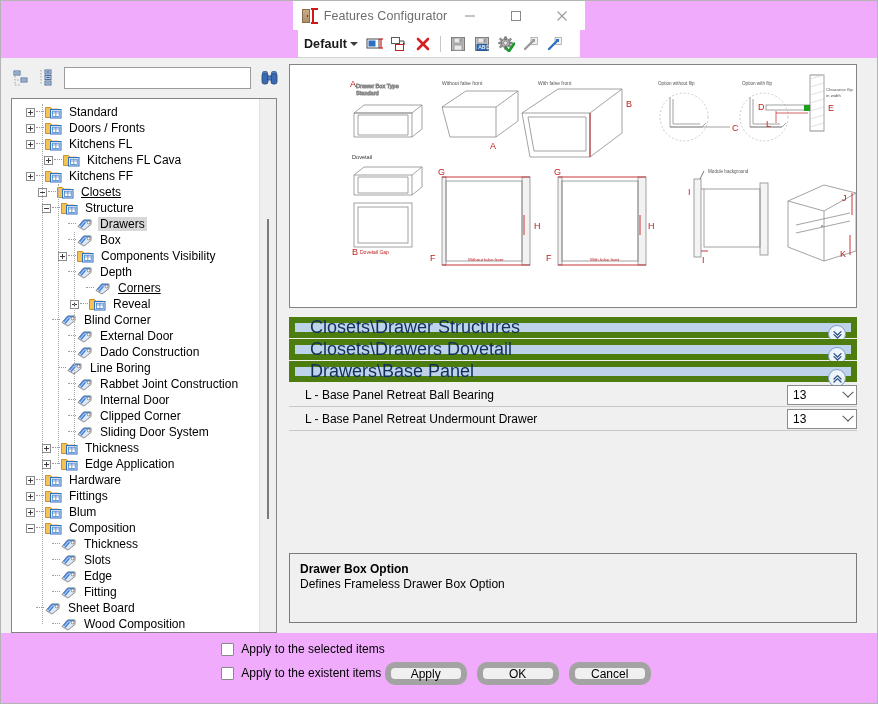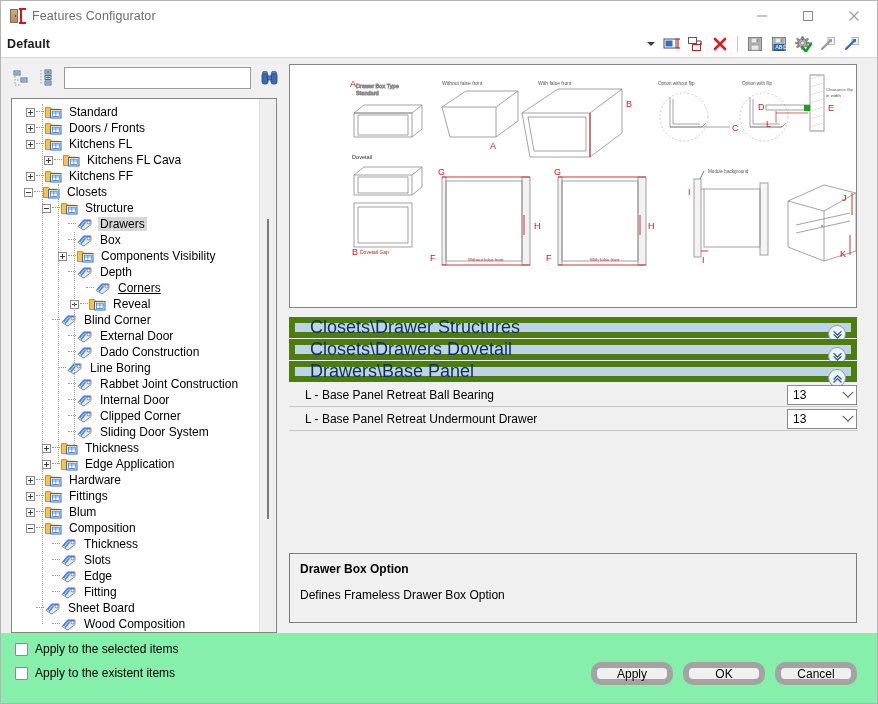--- a/index.html
+++ b/index.html
@@ -7,25 +7,26 @@
     width: 878px; height: 704px;
     background: #ffffff;
     font-family: "Liberation Sans", sans-serif;
     font-size: 12px;
     color: #000;
     overflow: hidden;
   }
   .window {
     position: relative;
     width: 878px; height: 704px;
-    background: #86efac;
+    background: #f0abfc;
     border: 1px solid #b4b4b4;
     box-sizing: border-box;
     display: flex;
     flex-direction: column;
+    align-items: center;
   }
 
   
   .titlebar {
     height: 29px;
     background: #ffffff;
     display: flex;
     align-items: center;
     flex: 0 0 auto;
   }
@@ -322,21 +323,21 @@
 
   .desc-box {
     height: 70px;
     flex: 0 0 auto;
     background: #f0f0f0;
     border: 1px solid #7b7b7b;
     box-sizing: border-box;
     padding: 8px 10px;
     margin-bottom: 10px;
   }
-  .desc-title { font-weight: bold; font-size: 12px; margin-bottom: 12px; }
+  .desc-title { font-weight: bold; font-size: 12px; margin-bottom: 1px; }
   .desc-text { font-size: 12px; }
 
   
   .footer {
     flex: 0 0 auto;
     height: 74px;
     display: flex;
     align-items: flex-start;
     padding: 0 20px 0 14px;
     box-sizing: border-box;
@@ -603,21 +604,21 @@
                 <svg width="17" height="14" viewBox="0 0 17 14">
                   <path d="M0.5 2.5 L5.5 2.5 L7 4.2 L13.5 4.2 L13.5 12.5 L0.5 12.5 Z" fill="#f6c253" stroke="#c08c1c" stroke-width=".9"></path>
                   <rect x="5.5" y="4.5" width="10.5" height="8.5" fill="#e8f0fb" stroke="#2f6fbf" stroke-width="1"></rect>
                   <rect x="7.4" y="6.2" width="6.8" height="5.2" fill="#fff" stroke="#2f6fbf" stroke-width=".7"></rect>
                   <line x1="7.4" y1="8" x2="14.2" y2="8" stroke="#2f6fbf" stroke-width=".6"></line>
                   <line x1="10.8" y1="6.2" x2="10.8" y2="11.4" stroke="#2f6fbf" stroke-width=".6"></line>
                 </svg>
               </span>
               <span class="lbl">Kitchens FF</span>
             </div>
-            <div class="tnode" style="padding-left: 12px;">
+            <div class="tnode" style="padding-left: 26px; text-decoration: underline;">
               <span class="expander"></span>
               <span class="dots"></span>
               <span class="ico">
                 <svg width="17" height="14" viewBox="0 0 17 14">
                   <path d="M0.5 2.5 L5.5 2.5 L7 4.2 L13.5 4.2 L13.5 12.5 L0.5 12.5 Z" fill="#f6c253" stroke="#c08c1c" stroke-width=".9"></path>
                   <rect x="5.5" y="4.5" width="10.5" height="8.5" fill="#e8f0fb" stroke="#2f6fbf" stroke-width="1"></rect>
                   <rect x="7.4" y="6.2" width="6.8" height="5.2" fill="#fff" stroke="#2f6fbf" stroke-width=".7"></rect>
                   <line x1="7.4" y1="8" x2="14.2" y2="8" stroke="#2f6fbf" stroke-width=".6"></line>
                   <line x1="10.8" y1="6.2" x2="10.8" y2="11.4" stroke="#2f6fbf" stroke-width=".6"></line>
                 </svg>

